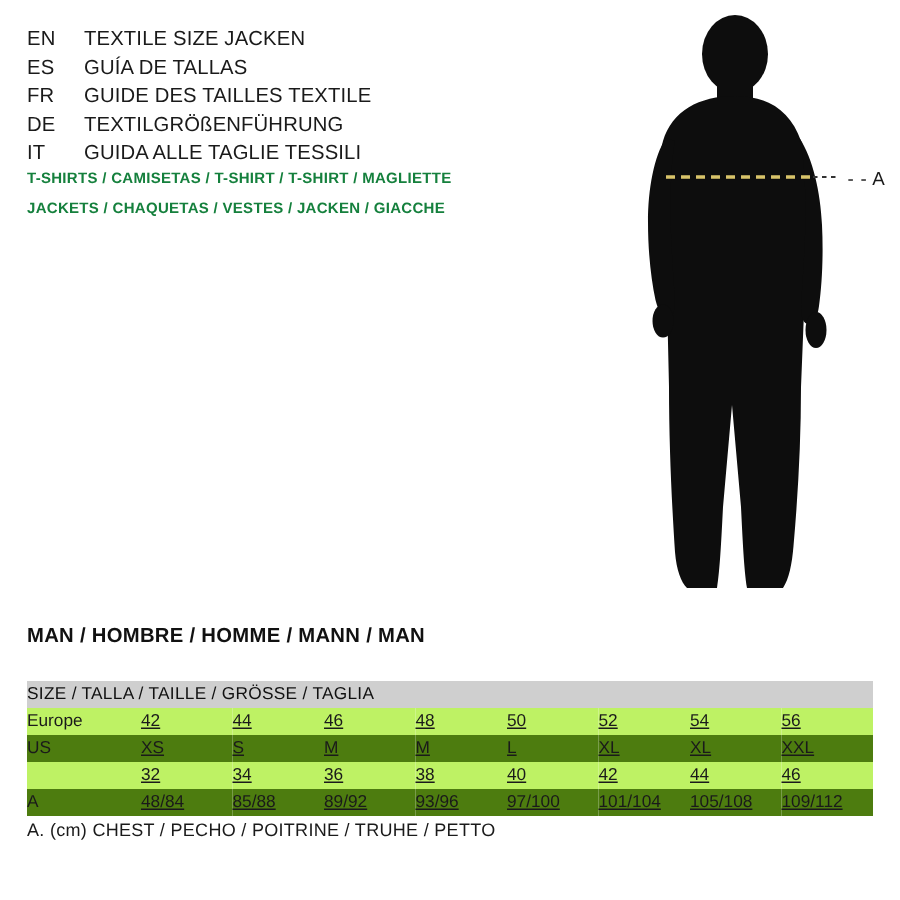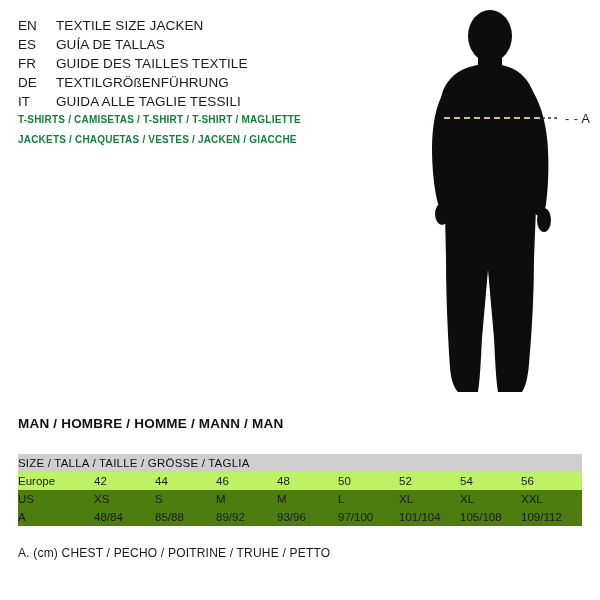--- a/index.html
+++ b/index.html
@@ -126,20 +126,21 @@
   tr.plain td {
     background: #4d7c0f;
   }
   td.label-col {
     width: 76px;
     padding-left: 2px;
   }
   td.val {
     width: 61px;
     text-align: left;
+    text-decoration: underline;
   }
   td.head-label {
     padding-left: 2px;
   }
 
   
   .footnote {
     position: absolute;
     left: 18px;
     top: 546px;
@@ -260,20 +261,31 @@
           <td class="label-col">US</td>
           <td class="val">XS</td>
           <td class="val">S</td>
           <td class="val">M</td>
           <td class="val">M</td>
           <td class="val">L</td>
           <td class="val">XL</td>
           <td class="val">XL</td>
           <td class="val">XXL</td>
         </tr>
+        <tr class="shade">
+          <td class="label-col"></td>
+          <td class="val">32</td>
+          <td class="val">34</td>
+          <td class="val">36</td>
+          <td class="val">38</td>
+          <td class="val">40</td>
+          <td class="val">42</td>
+          <td class="val">44</td>
+          <td class="val">46</td>
+        </tr>
         <tr class="plain">
           <td class="label-col">A</td>
           <td class="val">48/84</td>
           <td class="val">85/88</td>
           <td class="val">89/92</td>
           <td class="val">93/96</td>
           <td class="val">97/100</td>
           <td class="val">101/104</td>
           <td class="val">105/108</td>
           <td class="val">109/112</td>

